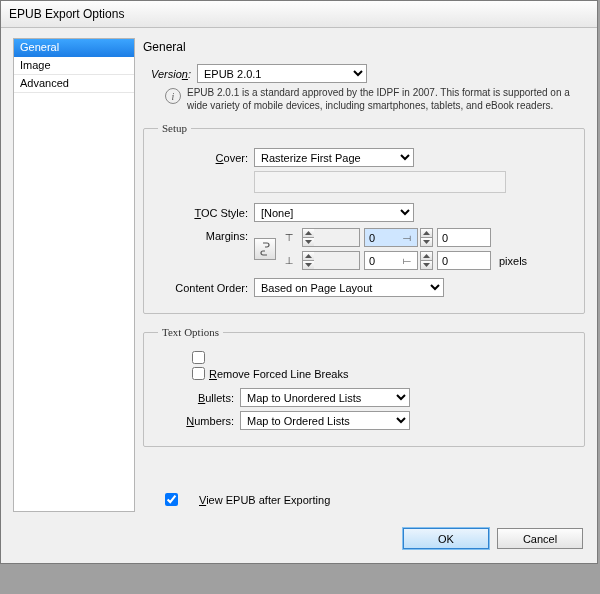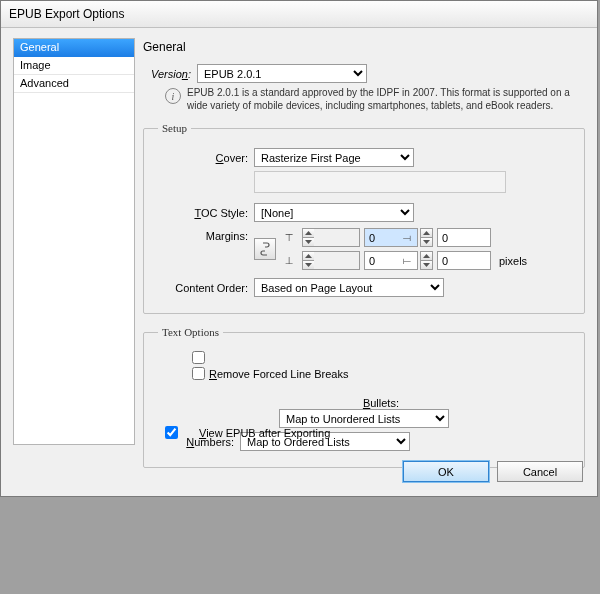--- a/index.html
+++ b/index.html
@@ -1,16 +1,16 @@
 <!DOCTYPE html>
 <html><head>
 <meta charset="utf-8">
 <style>
   html,body{margin:0;padding:0;font-family:"Segoe UI",Tahoma,sans-serif;font-size:11px;color:#000;background:#a0a0a0;}
-  .window{width:598px;height:497px;margin:0;background:#f0f0f0;border:1px solid #7a7a7a;box-sizing:border-box;position:relative;}
+  .window{width:598px;height:564px;margin:0;background:#f0f0f0;border:1px solid #7a7a7a;box-sizing:border-box;position:relative;}
   .titlebar{height:26px;background:linear-gradient(#fdfdfd,#e8e8e8);border-bottom:1px solid #c0c0c0;display:flex;align-items:center;padding:0 8px;font-size:12px;}
   .body{display:flex;padding:10px 12px 0 12px;gap:8px;height:calc(100% - 26px - 52px);box-sizing:border-box;}
   
   .sidebar{width:122px;border:1px solid #b5b5b5;background:#fff;box-sizing:border-box;}
   .sidebar-item{height:17px;line-height:17px;padding:0 6px;border-bottom:1px solid #e6e6e6;cursor:default;}
   .sidebar-item.sel{background:linear-gradient(#3ca5ff,#1e7fe6);color:#fff;border-bottom:1px solid #1e7fe6;}
   
   .main{flex:1;}
   .h{font-size:12px;margin:2px 0 10px 0;}
   .row{display:flex;align-items:center;margin:4px 0;}
@@ -187,21 +187,21 @@
         <label class="check">
           <input type="checkbox" style="">
         </label>
         <label class="check">
           <input type="checkbox" style="">
           <span>
             <span class="u">R</span><span>emove Forced Line Breaks</span>
           </span>
         </label>
 
-        <div class="row" style="margin-top:17px;flex-direction:column;">
+        <div class="row" style="margin-top:8px;">
           <div class="lbl" style="width:76px;">
             <span class="u">B</span><span>ullets:</span>
           </div>
           <select style="width:170px;">
             <option>Map to Unordered Lists</option>
           </select>
         </div>
         <div class="row">
           <div class="lbl" style="width:76px;">
             <span class="u">N</span><span>umbers:</span>

